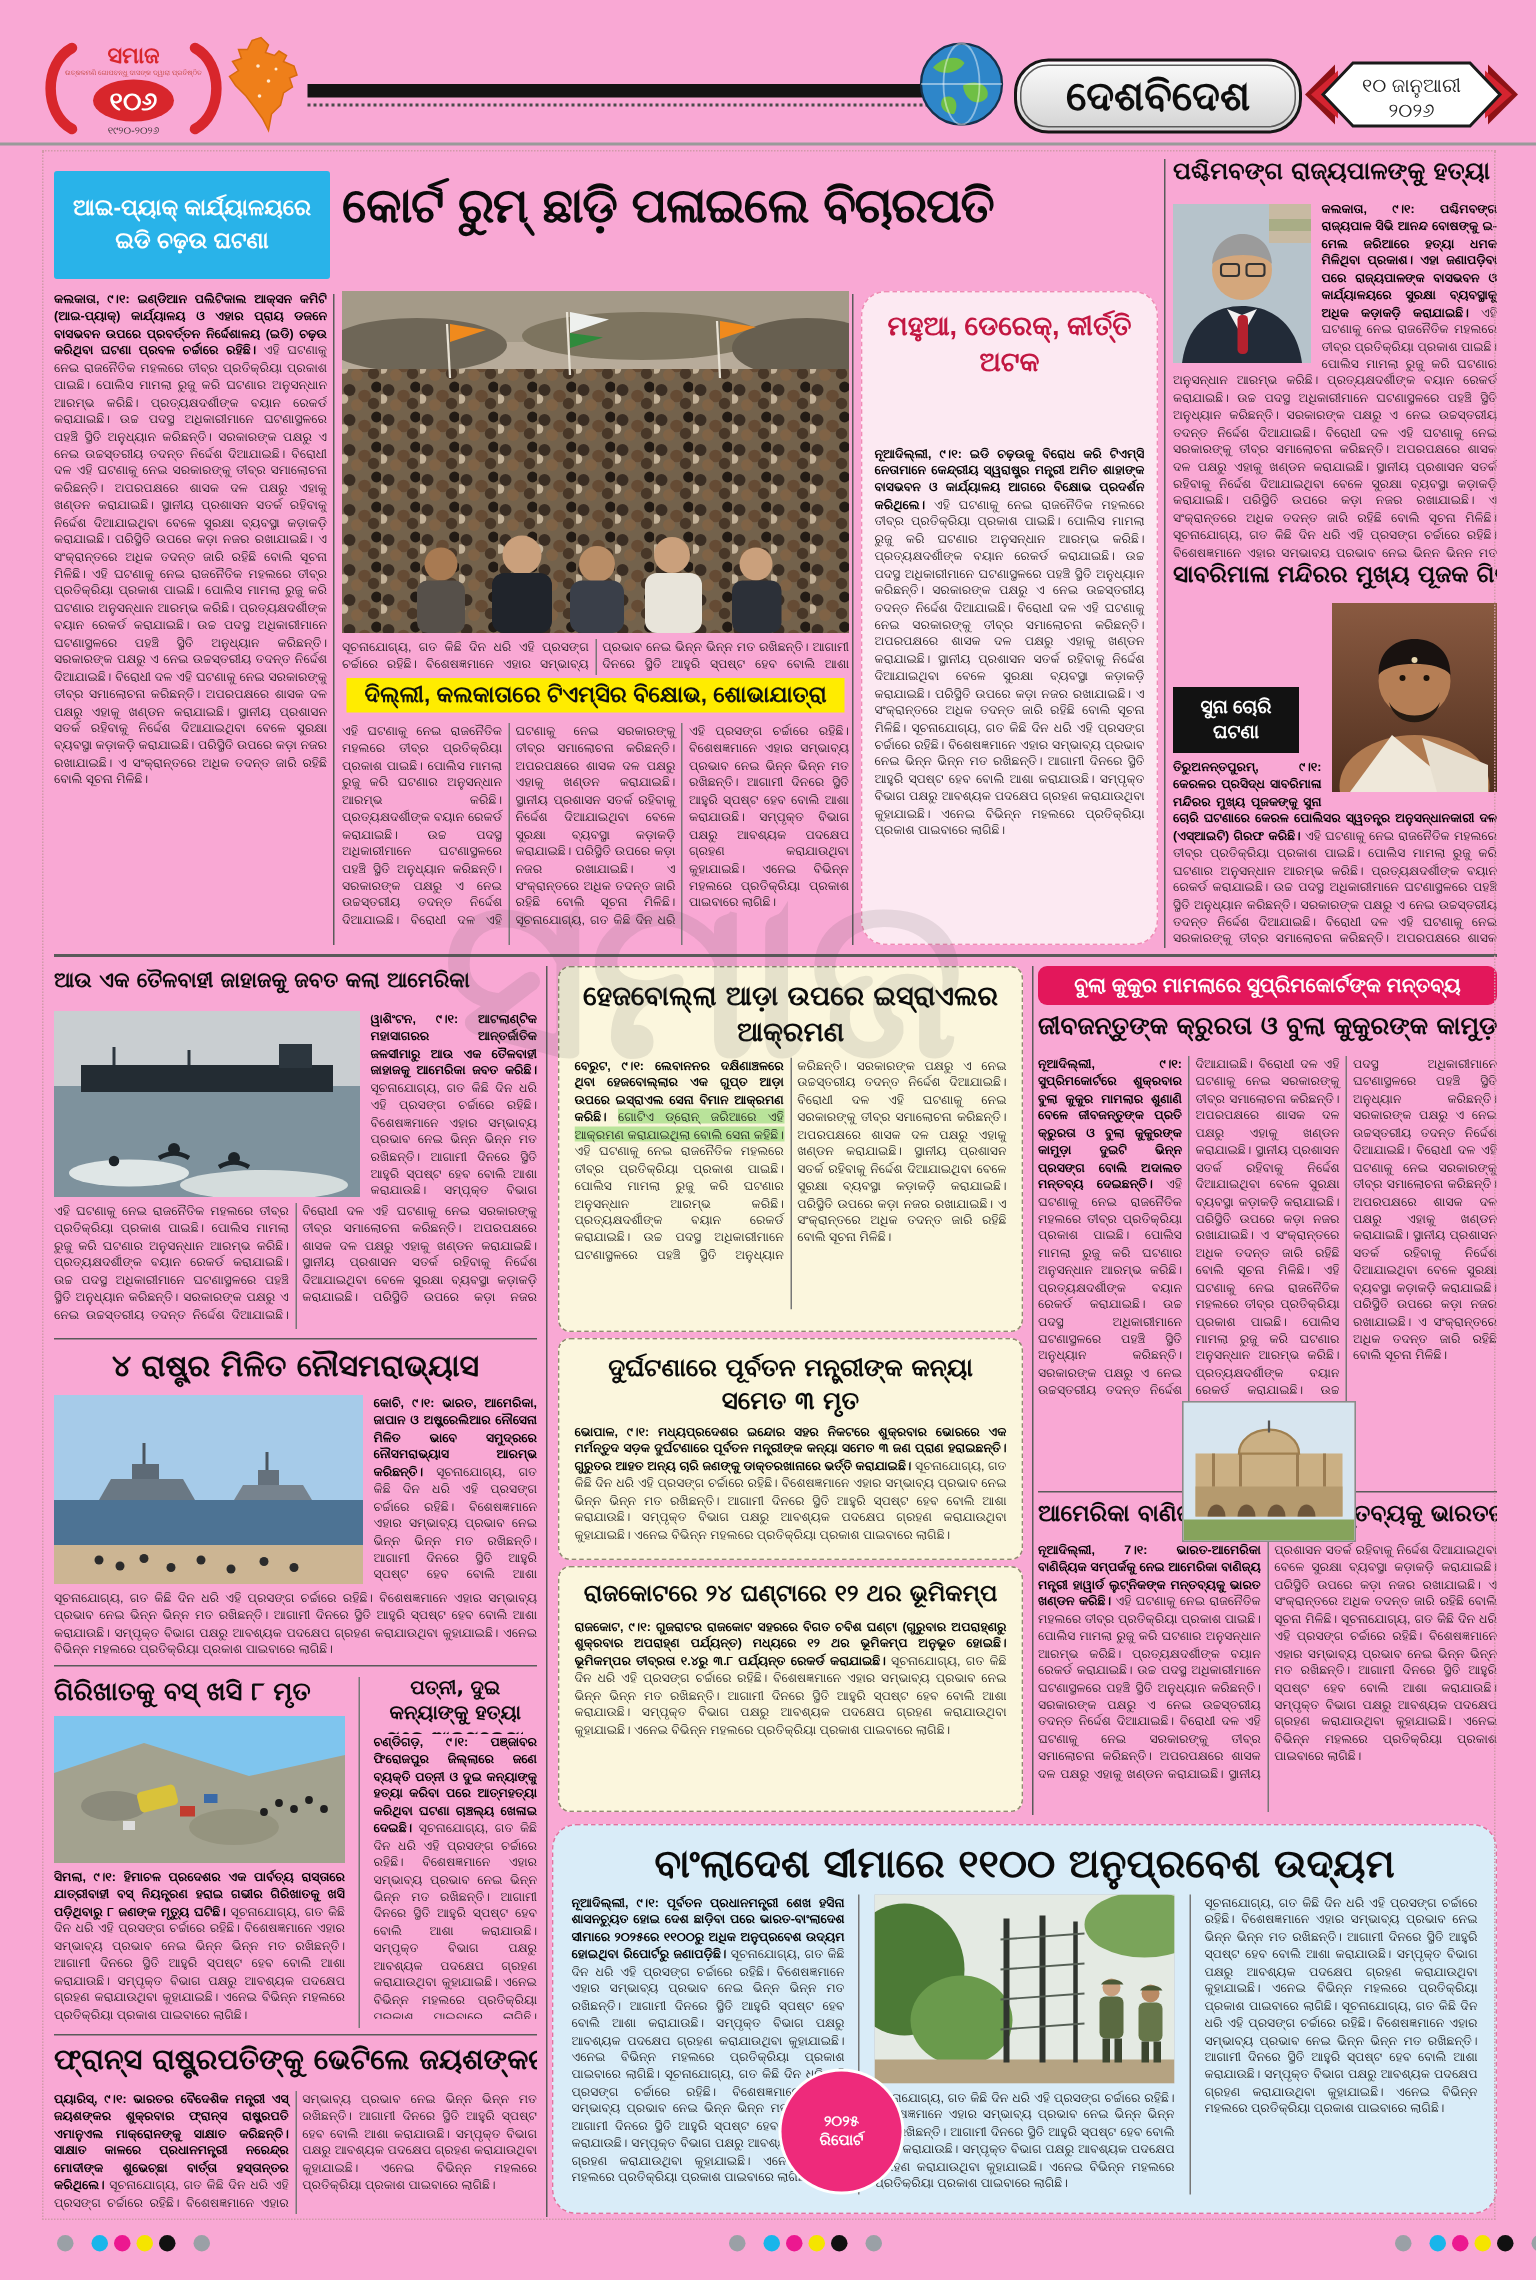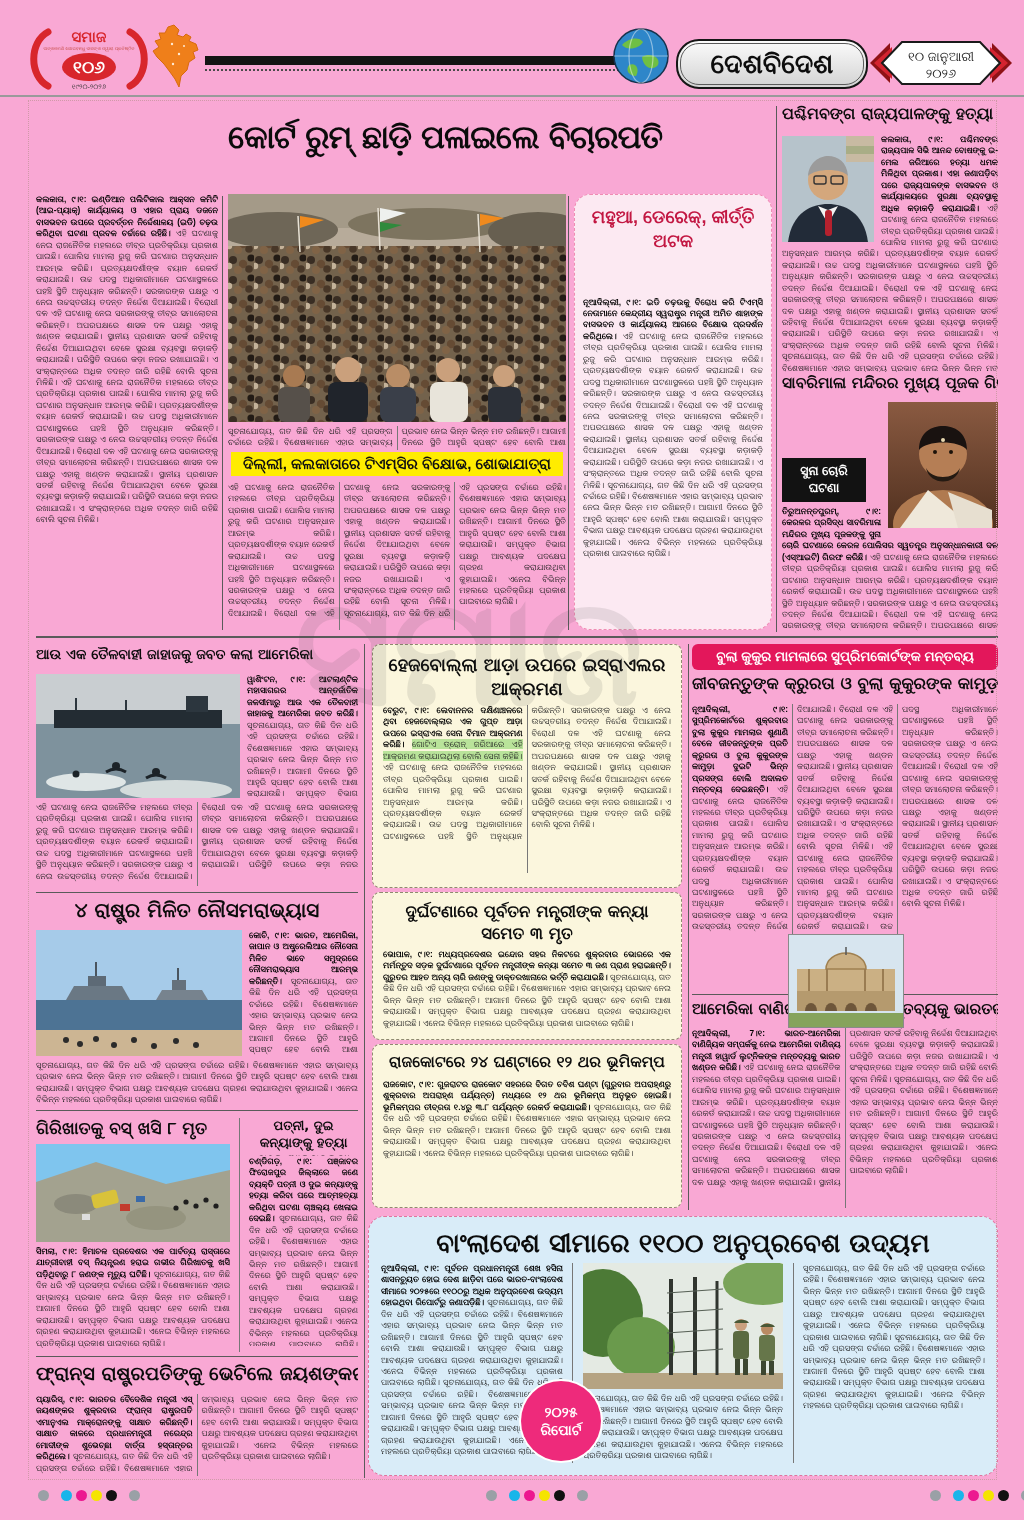--- a/index.html
+++ b/index.html
@@ -20,21 +20,21 @@
   .kicker{background:#29b3e9;color:#fff;font-weight:bold;font-size:15px;line-height:1.45;
           display:flex;flex-direction:column;justify-content:center;text-align:center;border-radius:2px;}
   .caption-band span{background:#ffec00;color:#101010;font-weight:bold;font-size:15px;padding:3px 12px;display:inline-block;}
   .pinkbox{background:#fce9f2;border:1.5px dashed #ef8cb4;border-radius:16px;padding:10px 8px;}
   .pink-title{color:#c21742;font-weight:bold;font-size:18px;text-align:center;line-height:1.35;margin-bottom:6px;}
   .creambox{background:#fbf6dd;border:1.5px dashed #8f8a70;border-radius:8px;padding:8px 10px;box-sizing:border-box;}
   .redband{background:#e3175b;color:#fff;font-weight:bold;font-size:13.5px;display:flex;align-items:center;justify-content:center;border-radius:6px;}
   .blackbadge{background:#121212;color:#fff;font-weight:bold;font-size:12.5px;line-height:1.4;display:flex;flex-direction:column;justify-content:center;text-align:center;}
   .bluebox{background:#d9ecf8;border:1.6px dashed #e2739f;border-radius:16px;box-sizing:border-box;padding:6px 12px;}
   .circlebadge{background:#ee2a7b;color:#fff;border-radius:50%;display:flex;flex-direction:column;align-items:center;justify-content:center;
-               font-weight:bold;font-size:14px;line-height:1.3;box-shadow:0 0 0 2px #fff;}
+               font-weight:bold;font-size:10px;line-height:1.3;box-shadow:0 0 0 2px #fff;}
   .pill{border:2px solid #161616;border-radius:23px;background:linear-gradient(#fbfbfb,#d3d3d3);
         display:flex;align-items:center;justify-content:center;outline:1px solid #5a5a5a;outline-offset:-5px;}
   .pill span{font-size:27px;font-weight:bold;color:#0d0d0d;font-family:"DejaVu Sans",sans-serif;}
   .watermark{position:absolute;z-index:40;color:rgba(70,70,70,0.12);font-weight:bold;pointer-events:none;font-family:"DejaVu Sans",sans-serif;}
   .dots{position:absolute;display:flex;gap:4px;}
   .dot{width:11px;height:11px;border-radius:50%;}
   .highlight{background:#b9e39a;}
   .frame{position:absolute;border:1px dotted #d09aa8;pointer-events:none;z-index:45;}
   .flex{display:flex;}
 </style>
@@ -85,20 +85,24 @@
     <polygon points="14,26 34,5 112,5 132,26 112,47 34,47" fill="#ffffff" stroke="#1a1a1a" stroke-width="2"></polygon>
     <text x="73" y="24" text-anchor="middle" font-size="13" fill="#222">୧୦ ଜାନୁଆରୀ</text>
     <text x="73" y="41" text-anchor="middle" font-size="13" fill="#222">୨୦୨୬</text>
   </svg>
 
   <div class="abs" style="left:0;top:95px;width:1024px;height:2px;background:#9a9a9a;"></div>
   <div class="frame" style="left:28px;top:100px;width:967px;height:1378px;"></div>
 
   <div class="watermark" style="left:295px;top:565px;font-size:150px;">ସମାଜ</div>
 
+  <div class="abs kicker" style="left:36px;top:114px;width:184px;height:72px;">
+    <span>ଆଇ-ପ୍ୟାକ୍ କାର୍ଯ୍ୟାଳୟରେ</span>
+    <span>ଇଡି ଚଢ଼ଉ ଘଟଣା</span>
+  </div>
 
   <div class="abs hl nowrap" style="left:228px;top:106px;width:546px;height:62px;font-size:32px;display:flex;align-items:center;letter-spacing:-1px;">କୋର୍ଟ ରୁମ୍ ଛାଡ଼ି ପଳାଇଲେ ବିଚାରପତି</div>
 
   <div class="abs body" style="left:36px;top:194px;width:182px;height:436px;">
     <b>କଲକାତା, ୯।୧: ଇଣ୍ଡିଆନ ପଲିଟିକାଲ ଆକ୍ସନ କମିଟି (ଆଇ-ପ୍ୟାକ୍) କାର୍ଯ୍ୟାଳୟ ଓ ଏହାର ପ୍ରାୟ ଡଜନେ ବାସଭବନ ଉପରେ ପ୍ରବର୍ତ୍ତନ ନିର୍ଦ୍ଦେଶାଳୟ (ଇଡି) ଚଢ଼ଉ କରିଥିବା ଘଟଣା ପ୍ରବଳ ଚର୍ଚ୍ଚାରେ ରହିଛି।</b>
     <span> ଏହି ଘଟଣାକୁ ନେଇ ରାଜନୈତିକ ମହଲରେ ତୀବ୍ର ପ୍ରତିକ୍ରିୟା ପ୍ରକାଶ ପାଇଛି। ପୋଲିସ ମାମଲା ରୁଜୁ କରି ଘଟଣାର ଅନୁସନ୍ଧାନ ଆରମ୍ଭ କରିଛି। ପ୍ରତ୍ୟକ୍ଷଦର୍ଶୀଙ୍କ ବୟାନ ରେକର୍ଡ କରାଯାଇଛି। ଉଚ୍ଚ ପଦସ୍ଥ ଅଧିକାରୀମାନେ ଘଟଣାସ୍ଥଳରେ ପହଞ୍ଚି ସ୍ଥିତି ଅନୁଧ୍ୟାନ କରିଛନ୍ତି। ସରକାରଙ୍କ ପକ୍ଷରୁ ଏ ନେଇ ଉଚ୍ଚସ୍ତରୀୟ ତଦନ୍ତ ନିର୍ଦ୍ଦେଶ ଦିଆଯାଇଛି। ବିରୋଧୀ ଦଳ ଏହି ଘଟଣାକୁ ନେଇ ସରକାରଙ୍କୁ ତୀବ୍ର ସମାଲୋଚନା କରିଛନ୍ତି। ଅପରପକ୍ଷରେ ଶାସକ ଦଳ ପକ୍ଷରୁ ଏହାକୁ ଖଣ୍ଡନ କରାଯାଇଛି। ସ୍ଥାନୀୟ ପ୍ରଶାସନ ସତର୍କ ରହିବାକୁ ନିର୍ଦ୍ଦେଶ ଦିଆଯାଇଥିବା ବେଳେ ସୁରକ୍ଷା ବ୍ୟବସ୍ଥା କଡ଼ାକଡ଼ି କରାଯାଇଛି। ପରିସ୍ଥିତି ଉପରେ କଡ଼ା ନଜର ରଖାଯାଇଛି। ଏ ସଂକ୍ରାନ୍ତରେ ଅଧିକ ତଦନ୍ତ ଜାରି ରହିଛି ବୋଲି ସୂଚନା ମିଳିଛି। ଏହି ଘଟଣାକୁ ନେଇ ରାଜନୈତିକ ମହଲରେ ତୀବ୍ର ପ୍ରତିକ୍ରିୟା ପ୍ରକାଶ ପାଇଛି। ପୋଲିସ ମାମଲା ରୁଜୁ କରି ଘଟଣାର ଅନୁସନ୍ଧାନ ଆରମ୍ଭ କରିଛି। ପ୍ରତ୍ୟକ୍ଷଦର୍ଶୀଙ୍କ ବୟାନ ରେକର୍ଡ କରାଯାଇଛି। ଉଚ୍ଚ ପଦସ୍ଥ ଅଧିକାରୀମାନେ ଘଟଣାସ୍ଥଳରେ ପହଞ୍ଚି ସ୍ଥିତି ଅନୁଧ୍ୟାନ କରିଛନ୍ତି। ସରକାରଙ୍କ ପକ୍ଷରୁ ଏ ନେଇ ଉଚ୍ଚସ୍ତରୀୟ ତଦନ୍ତ ନିର୍ଦ୍ଦେଶ ଦିଆଯାଇଛି। ବିରୋଧୀ ଦଳ ଏହି ଘଟଣାକୁ ନେଇ ସରକାରଙ୍କୁ ତୀବ୍ର ସମାଲୋଚନା କରିଛନ୍ତି। ଅପରପକ୍ଷରେ ଶାସକ ଦଳ ପକ୍ଷରୁ ଏହାକୁ ଖଣ୍ଡନ କରାଯାଇଛି। ସ୍ଥାନୀୟ ପ୍ରଶାସନ ସତର୍କ ରହିବାକୁ ନିର୍ଦ୍ଦେଶ ଦିଆଯାଇଥିବା ବେଳେ ସୁରକ୍ଷା ବ୍ୟବସ୍ଥା କଡ଼ାକଡ଼ି କରାଯାଇଛି। ପରିସ୍ଥିତି ଉପରେ କଡ଼ା ନଜର ରଖାଯାଇଛି। ଏ ସଂକ୍ରାନ୍ତରେ ଅଧିକ ତଦନ୍ତ ଜାରି ରହିଛି ବୋଲି ସୂଚନା ମିଳିଛି।</span>
   </div>
   <div class="vrule" style="left:222px;top:196px;height:434px;"></div>
 
   <div class="abs ph" style="left:228px;top:194px;width:338px;height:228px;">

